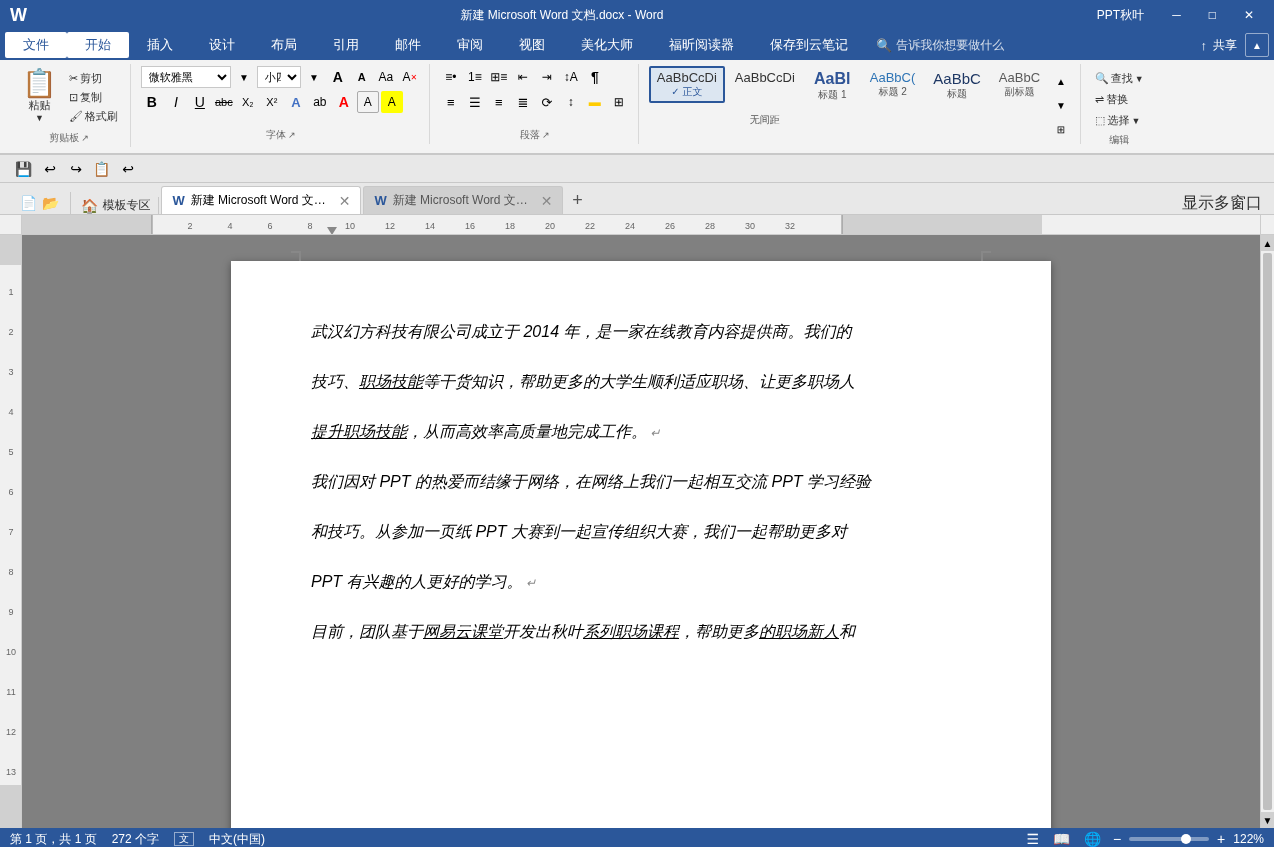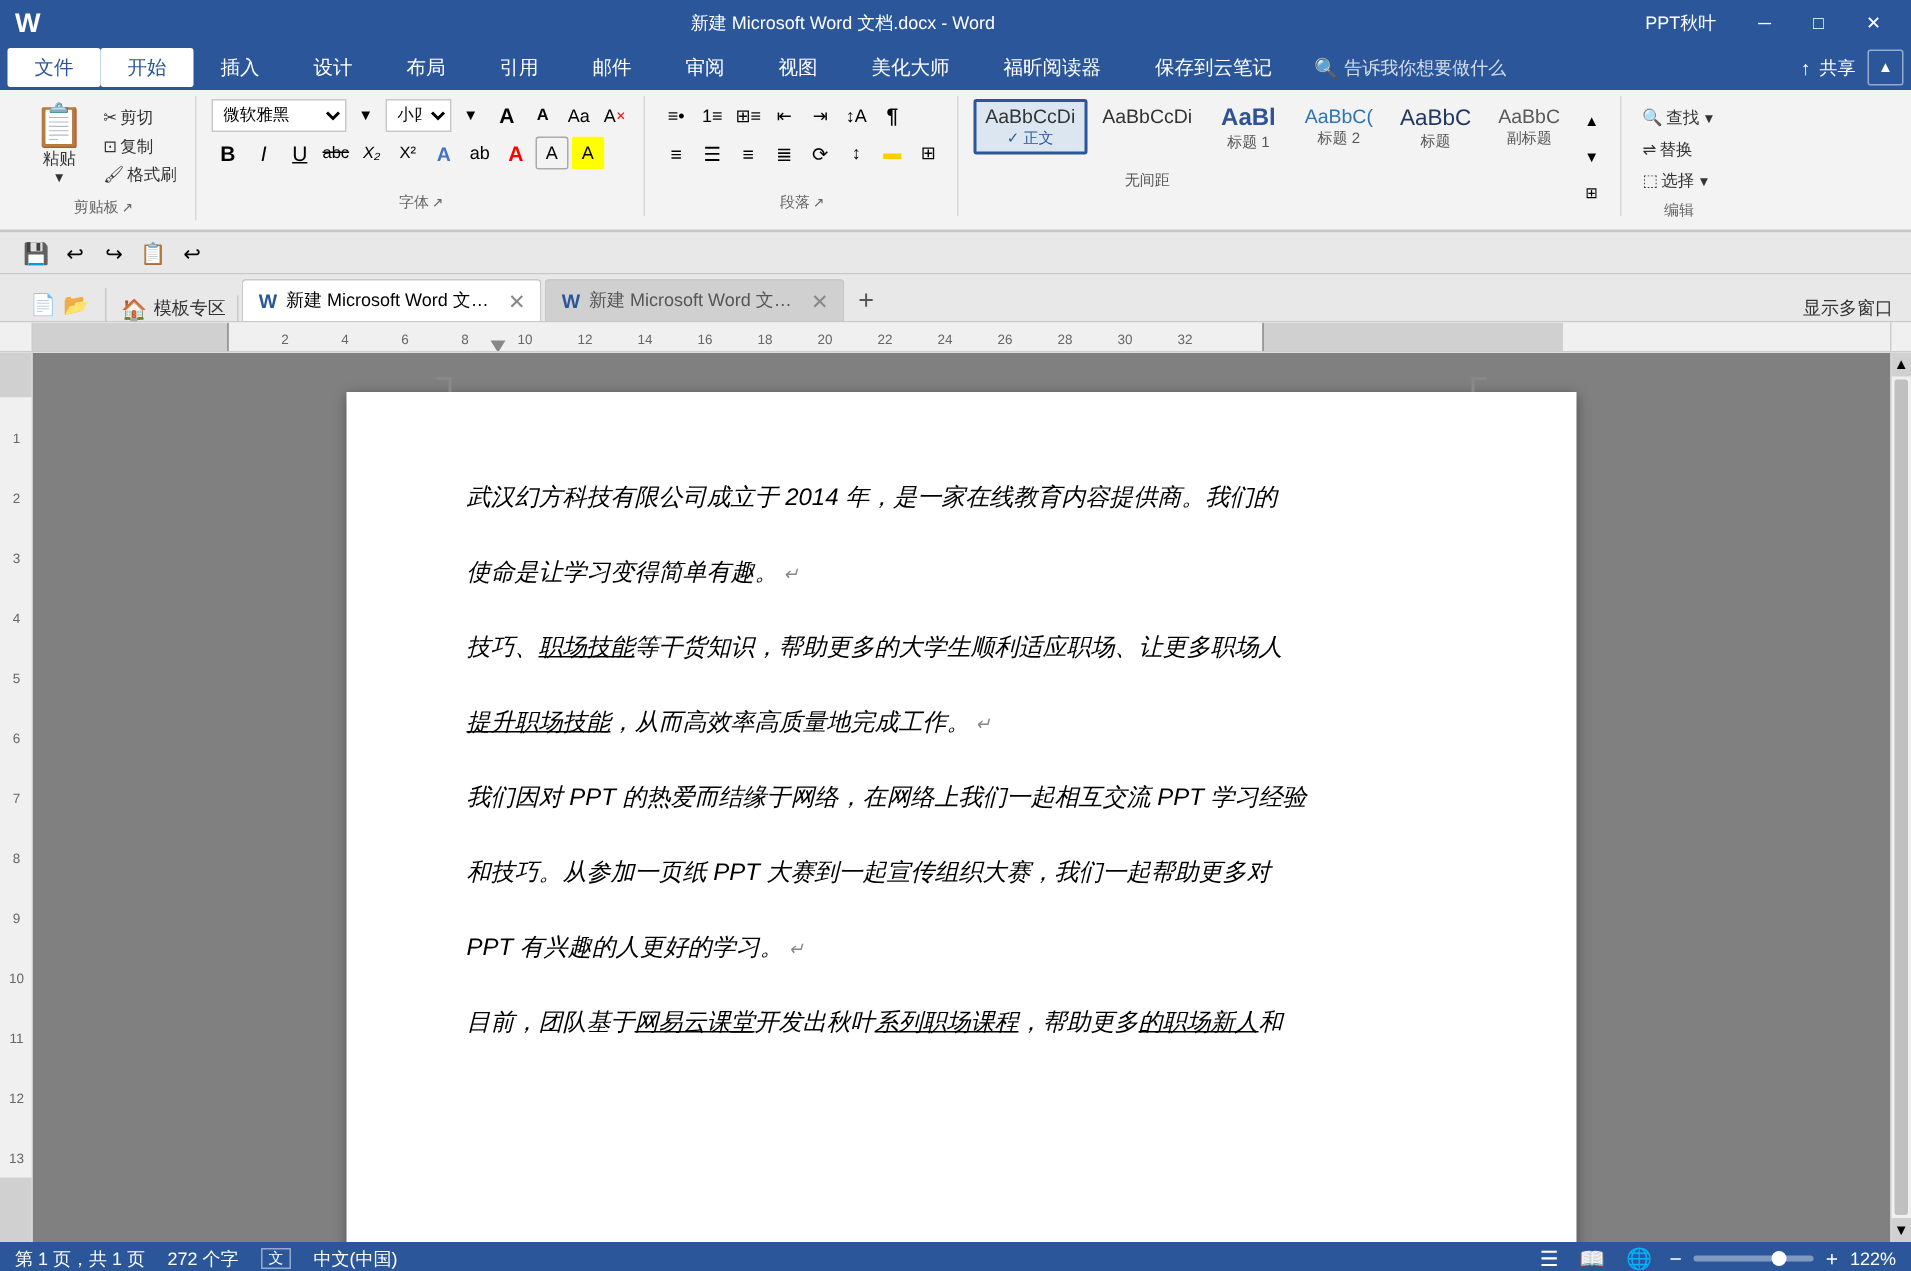--- a/index.html
+++ b/index.html
@@ -309,21 +309,21 @@
           <div class="icon-btn" style="font-size:14px;font-weight:bold;">A</div>
           <div class="icon-btn" style="font-size:11px;font-weight:bold;">A</div>
           <div class="icon-btn">Aa</div>
           <div class="icon-btn" style="font-size:12px;">A<span style="font-size:8px;color:red;">✕</span></div>
         </div>
         <div class="ribbon-row">
           <div class="icon-btn" style="font-weight:bold;font-size:14px;">B</div>
           <div class="icon-btn" style="font-style:italic;font-size:14px;">I</div>
           <div class="icon-btn" style="text-decoration:underline;font-size:14px;">U</div>
           <div class="icon-btn" style="text-decoration:line-through;font-size:11px;">abc</div>
-          <div class="icon-btn" style="font-size:11px;font-style:italic;">X₂</div>
+          <div class="icon-btn" style="font-size:11px;">X₂</div>
           <div class="icon-btn" style="font-size:11px;">X²</div>
           <div class="icon-btn" style="color:#4472c4;font-size:13px;font-weight:bold;">A</div>
           <div class="icon-btn" style="font-size:12px;">ab</div>
           <div class="icon-btn" style="color:red;font-size:14px;font-weight:bold;">A</div>
           <div class="icon-btn" style="border:1px solid #aaa;font-size:12px;">A</div>
           <div class="icon-btn" style="background:#ffff00;font-size:12px;padding:0 2px;">A</div>
         </div>
       </div>
       <div class="ribbon-group-label">
         <span>字体</span>
@@ -444,21 +444,21 @@
     <span class="word-icon">W</span>
     <span style="font-size:12px;max-width:160px;overflow:hidden;text-overflow:ellipsis;white-space:nowrap;">新建 Microsoft Word 文档.docx</span>
     <span class="tab-close">✕</span>
   </div>
   <div class="doc-tab inactive">
     <span class="word-icon">W</span>
     <span style="font-size:12px;max-width:160px;overflow:hidden;text-overflow:ellipsis;white-space:nowrap;">新建 Microsoft Word 文档 (2).docx</span>
     <span class="tab-close">✕</span>
   </div>
   <div class="tab-add">+</div>
-  <div class="tab-bar-right" style="margin-left:auto;padding-right:12px;font-size:12px;color:#333;display:flex;align-items:center;gap:4px;">显示多窗口</div>
+  <div class="tab-bar-right" style="margin-left:auto;padding-right:12px;font-size:16px;color:#333;display:flex;align-items:center;gap:4px;">显示多窗口</div>
 </div>
 
 <div style="display:flex;flex-direction:column;height:calc(847px - 30px - 30px - 92px - 28px - 32px - 22px);">
 
   <div style="display:flex;background:#f0f0f0;">
     <div style="width:22px;background:#f0f0f0;border-right:1px solid #ccc;border-bottom:1px solid #ccc;height:20px;"></div>
     <div style="flex:1;height:20px;background:#f0f0f0;border-bottom:1px solid #ccc;position:relative;overflow:hidden;">
       <svg width="100%" height="20">
 
         <rect x="0" y="0" width="130" height="20" fill="#d0d0d0"></rect>
@@ -521,23 +521,20 @@
           <div style="width:10px;height:10px;border-top:2px solid #888;border-right:2px solid #888;"></div>
           <div style="width:10px;height:10px;border-top:2px solid #888;border-left:2px solid #888;"></div>
         </div>
         <div style="background:white;padding:55px 80px 55px 80px;box-shadow:0 2px 8px rgba(0,0,0,0.4);min-height:580px;">
           <div style="font-family:'Microsoft YaHei','SimSun',sans-serif;font-size:16px;line-height:2.0;color:#000;font-style:italic;">
 
             <div class="doc-paragraph">
               <span>武汉幻方科技有限公司成立于 2014 年，是一家在线教育内容提供商。我们的</span>
             </div>
 
-            <div class="doc-paragraph">
-              <span>使命是让学习变得简单有趣。</span><span style="color:#888;font-size:12px;"> ↵</span>
-            </div>
 
 
             <div class="doc-paragraph">
               <span>技巧、</span><span class="underline-link">职场技能</span><span>等干货知识，帮助更多的大学生顺利适应职场、让更多职场人</span>
             </div>
 
             <div class="doc-paragraph">
               <span class="underline-link">提升职场技能</span><span>，从而高效率高质量地完成工作。</span><span style="color:#888;font-size:12px;"> ↵</span>
             </div>
 

